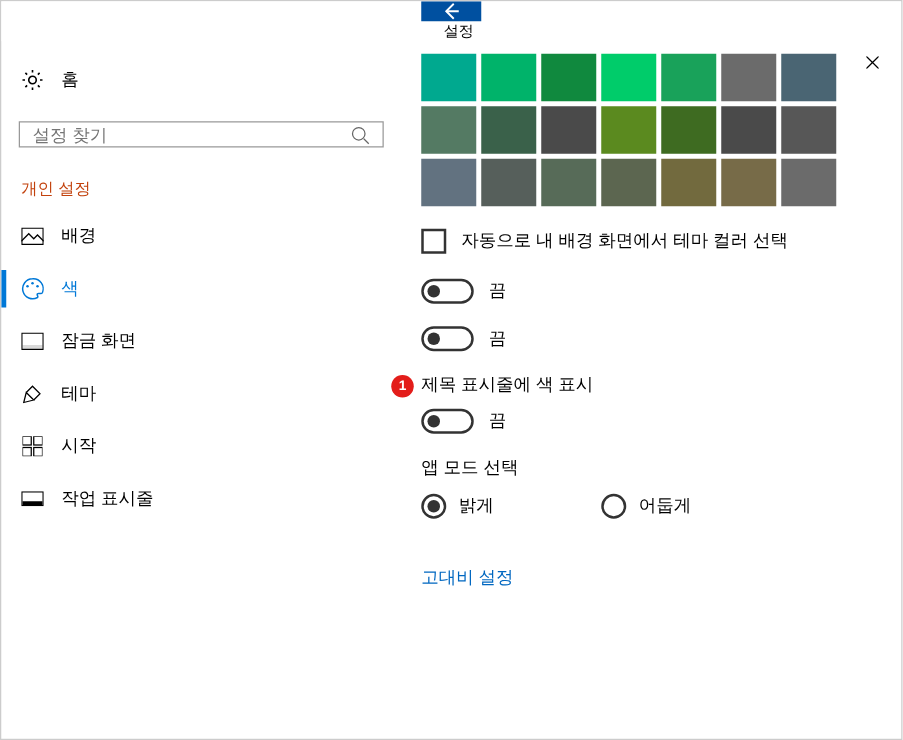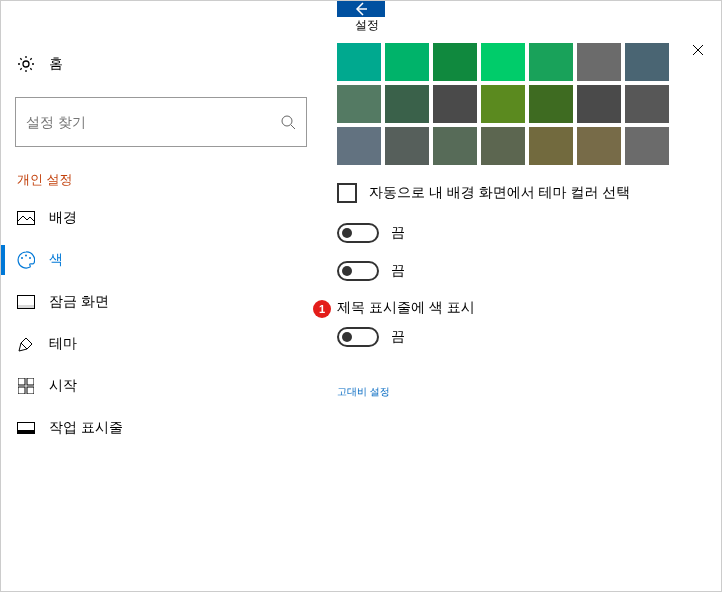--- a/index.html
+++ b/index.html
@@ -7,21 +7,21 @@
 .titlebar { height: 32px; display: flex; align-items: center; background: #fff; flex-direction: column; }
 .back-btn { width: 48px; height: 32px; background: #0050a0; display: flex; align-items: center; justify-content: center; color: #fff; }
 .title-text { padding-left: 12px; font-size: 12px; color: #000; }
 .window-controls { margin-left: auto; display: flex; }
 .wc-btn { width: 46px; height: 32px; display: flex; align-items: center; justify-content: center; }
 .content-area { display: flex; height: calc(100% - 32px); }
 .sidebar { width: 320px; padding: 12px 0 0 0; }
 .home-row { display: flex; align-items: center; padding: 10px 16px; gap: 14px; }
 .gear { width: 18px; height: 18px; display: flex; align-items: center; justify-content: center; }
 .home-label { font-size: 14px; }
-.search-box { margin: 14px 14px 0 14px; height: 50px; border: 1px solid #999; display: flex; align-items: center; padding: 0 10px; }
+.search-box { margin: 14px 14px 0 14px; height: 21px; border: 1px solid #999; display: flex; align-items: center; padding: 0 10px; }
 .search-input { flex: 1; border: none; outline: none; font-size: 14px; color: #666; background: transparent; }
 .search-icon { width: 16px; height: 16px; }
 .section-header { padding: 24px 16px 8px 16px; font-size: 13px; color: #c2410c; }
 .nav-item { display: flex; align-items: center; padding: 12px 16px; gap: 14px; cursor: pointer; font-size: 14px; color: #000000; }
 .nav-item.active { color: #0078d7; position: relative; }
 .nav-item.active::before { content: ""; position: absolute; left: 0; top: 6px; bottom: 6px; width: 4px; background: #0078d7; }
 .nav-icon { width: 18px; height: 18px; display: flex; align-items: center; justify-content: center; }
 .main { flex: 1; padding: 10px 18px 0 16px; }
 .swatch-grid { display: grid; grid-template-columns: repeat(7, 44px); grid-auto-rows: 38px; gap: 4px; margin-bottom: 18px; }
 .swatch { width: 44px; height: 38px; }
@@ -32,21 +32,21 @@
 .setting-title { font-size: 14px; margin-bottom: 10px; position: relative; }
 .toggle-row { display: flex; align-items: center; gap: 12px; }
 .toggle { width: 42px; height: 20px; border: 2px solid #333; border-radius: 11px; position: relative; }
 .toggle-knob { position: absolute; width: 10px; height: 10px; background: #333; border-radius: 50%; top: 3px; left: 3px; }
 .toggle-state { font-size: 14px; }
 .badge { position: absolute; left: -24px; top: 1px; width: 18px; height: 18px; background: #e31d1a; border-radius: 50%; color: #fff; font-size: 11px; font-weight: bold; display: flex; align-items: center; justify-content: center; }
 .radio-row { display: flex; gap: 86px; margin-top: 12px; }
 .radio-opt { display: flex; align-items: center; gap: 10px; font-size: 14px; }
 .radio { width: 20px; height: 20px; border: 2px solid #333; border-radius: 50%; position: relative; }
 .radio.checked::after { content: ""; position: absolute; width: 10px; height: 10px; background: #333; border-radius: 50%; top: 3px; left: 3px; }
-.link { color: #0067c0; font-size: 10px; margin-top: 20px; display: inline-block; cursor: pointer; }
+.link { color: #0067c0; font-size: 14px; margin-top: 20px; display: inline-block; cursor: pointer; }
 </style>
 </head>
 <body>
 
 <div class="titlebar">
   <div class="back-btn">
     <svg width="16" height="16" viewBox="0 0 16 16">
         <path d="M10 2 L4 8 L10 14" stroke="#fff" stroke-width="1.5" fill="none"></path>
         <path d="M4 8 L14 8" stroke="#fff" stroke-width="1.5"></path>
       </svg>
@@ -207,16 +207,29 @@
         <span>제목 표시줄에 색 표시</span>
       </div>
       <div class="toggle-row">
         <div class="toggle">
             <div class="toggle-knob"></div>
           </div>
         <span class="toggle-state">끔</span>
       </div>
     </div>
 
+    <div class="setting-block">
+      <div class="setting-title">앱 모드 선택</div>
+      <div class="radio-row">
+        <div class="radio-opt">
+          <div class="radio checked"></div>
+          <span>밝게</span>
+        </div>
+        <div class="radio-opt">
+          <div class="radio"></div>
+          <span>어둡게</span>
+        </div>
+      </div>
+    </div>
 
     <a class="link">고대비 설정</a>
   </div>
 </div>
 
 </body></html>

